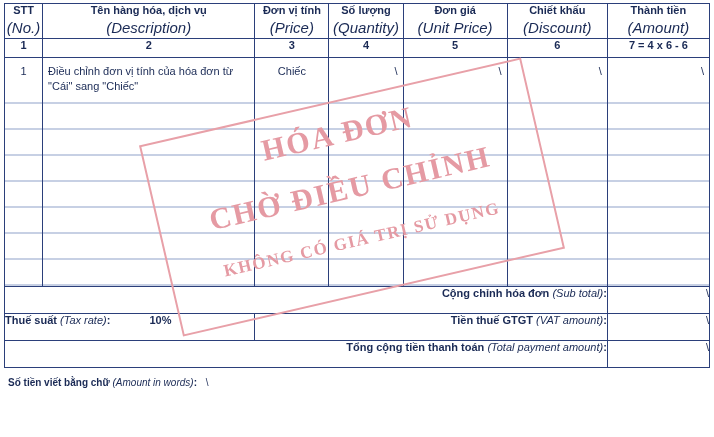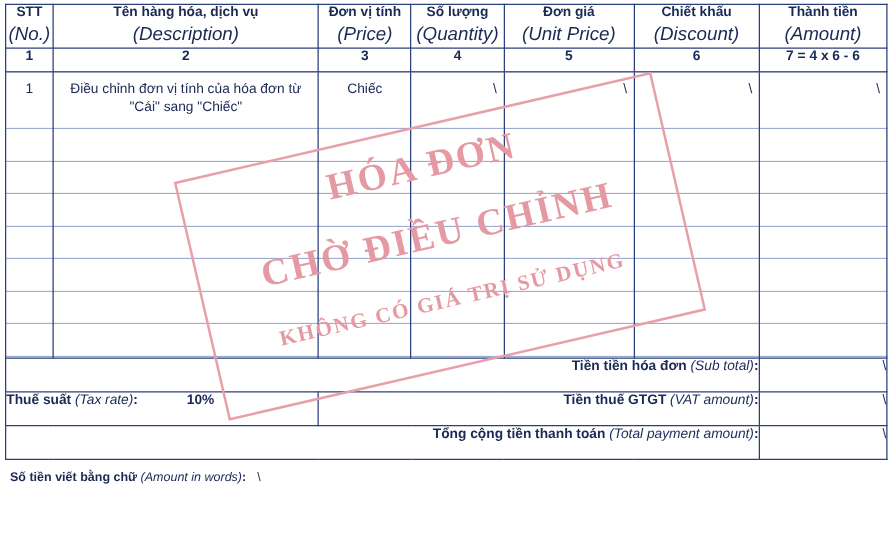--- a/index.html
+++ b/index.html
@@ -61,21 +61,20 @@
     padding: 5px 4px;
     height: 20px;
   }
   .bodyrow td {
     height: 228px;
     vertical-align: top;
   }
   .cell-pad {
     padding: 6px 5px;
     line-height: 1.45;
-    text-align: center;
   }
   .c-center { text-align: center; }
   .c-right  { text-align: right; }
   .dotted-cell {
     background-image: repeating-linear-gradient(
       to bottom,
       transparent 0px,
       transparent 25px,
       #8fa0c8 25px,
       #8fa0c8 26px
@@ -217,21 +216,21 @@
       <td class="dotted-cell">
         <div class="cell-pad c-right">\</div>
       </td>
       <td class="dotted-cell">
         <div class="cell-pad c-right">\</div>
       </td>
     </tr>
 
     <tr class="sumrow">
       <td class="sum-label" colspan="6">
-        <span>Tiền tiền hóa đơn</span>
+        <span>Cộng chỉnh hóa đơn</span>
         <i>(Sub total)</i>:
       </td>
       <td class="sum-val">\</td>
     </tr>
 
     <tr class="sumrow">
       <td class="taxrate" colspan="2">
         <span>Thuế suất</span>
         <i>(Tax rate)</i>:
         <span class="pct">10%</span>

